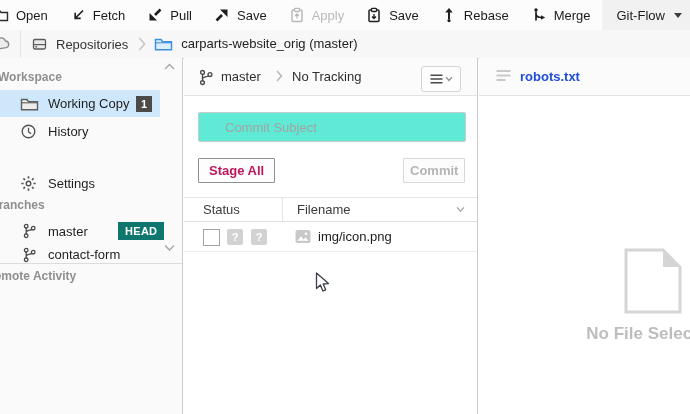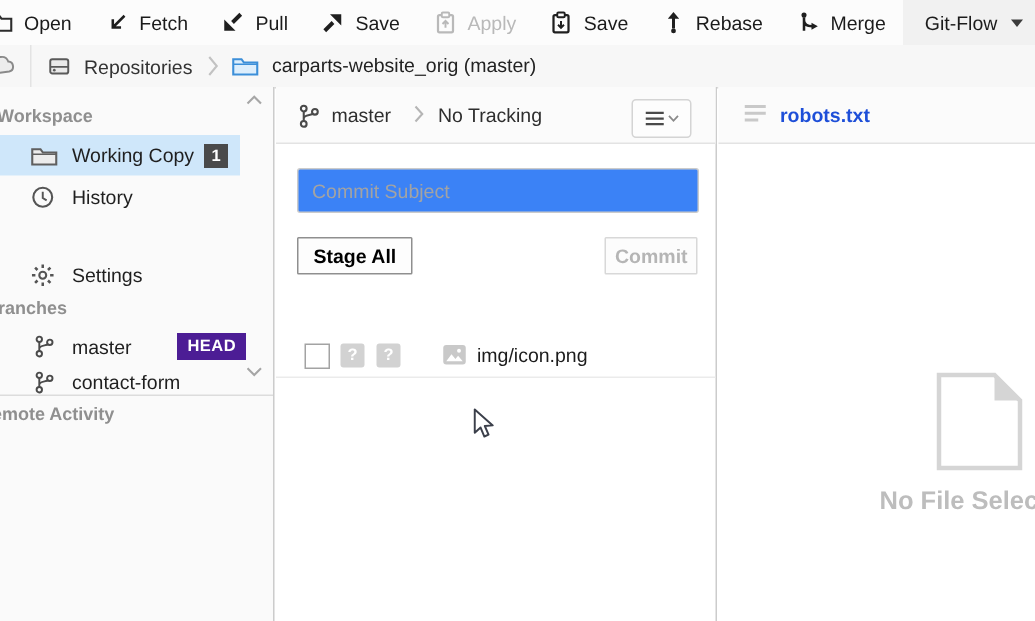--- a/index.html
+++ b/index.html
@@ -34,43 +34,43 @@
   .sb-hdr{position:absolute;font-size:12px;font-weight:600;color:#8f8f8f;white-space:nowrap;}
   .hdr-ws{top:12px;left:-2px;}
   .hdr-br{top:140px;left:-10px;}
   .hdr-ra{top:211px;left:-14px;}
   .sb-row{position:absolute;left:0;width:160px;height:26px;display:flex;align-items:center;}
   .sb-row .ic{position:absolute;left:20px;display:flex;}
   .sb-row .lbl{position:absolute;left:48px;color:#1f1f1f;white-space:nowrap;}
   .sb-row.sel{background:#cfe7fa;height:27px;}
   .numbadge{position:absolute;right:8px;width:16px;height:16px;background:#4a4a4a;color:#fff;
     font-size:11px;font-weight:bold;display:flex;align-items:center;justify-content:center;}
-  .headbadge{position:absolute;left:118px;background:#4c1d95;color:#fff;font-size:11px;
+  .headbadge{position:absolute;left:118px;background:#0f766e;color:#fff;font-size:11px;
     font-weight:bold;padding:3px 7px;letter-spacing:.3px;}
   .sb-div{position:absolute;left:0;right:0;top:205px;border-top:1px solid #dcdcdc;}
   .sb-chev{position:absolute;display:flex;}
   .sb-chev.up{right:7px;top:5px;}
   .sb-chev.down{right:7px;top:186px;}
 
   
   .commitpane{position:absolute;left:184px;top:58px;width:294px;height:356px;background:#fff;
     border-right:1px solid #cccccc;box-sizing:border-box;}
   .cp-header{position:absolute;left:0;top:0;width:100%;height:38px;background:#fbfbfb;
     border-bottom:1px solid #e3e3e3;box-sizing:border-box;}
   .cp-header .ic{position:absolute;left:14px;top:11px;}
   .cp-branch{position:absolute;left:37px;top:11px;color:#2e2e2e;}
   .cp-chev{position:absolute;left:92px;top:12px;}
   .cp-track{position:absolute;left:108px;top:11px;color:#2e2e2e;white-space:nowrap;}
   .menu-btn{position:absolute;right:16px;top:8px;width:38px;height:24px;background:#fdfdfd;
     border:1px solid #d4d4d4;border-radius:3px;display:flex;align-items:center;justify-content:center;gap:2px;}
   .commit-input{position:absolute;left:14px;top:54px;width:268px;height:30px;box-sizing:border-box;
-    border:1px solid #cbcbcb;border-radius:2px;padding:0 9px;font:13px "Liberation Sans","DejaVu Sans",sans-serif;color:#333;background:#3b82f6;outline:none;}
+    border:1px solid #cbcbcb;border-radius:2px;padding:0 26px;font:13px "Liberation Sans","DejaVu Sans",sans-serif;color:#333;background:#5eead4;outline:none;}
   .commit-input::placeholder{color:#a3a3a3;}
   .btn-stage{position:absolute;left:14px;top:100px;height:25px;padding:0 10px;background:#fdfdfd;
-    border:1px solid #8f8f8f;border-radius:1px;font:600 13px "Liberation Sans","DejaVu Sans",sans-serif;color:#000000;}
+    border:1px solid #8f8f8f;border-radius:1px;font:600 13px "Liberation Sans","DejaVu Sans",sans-serif;color:#be185d;}
   .btn-commit{position:absolute;right:12px;top:100px;height:25px;width:62px;background:#fcfcfc;
     border:1px solid #d8d8d8;border-radius:1px;font:600 13px "Liberation Sans","DejaVu Sans",sans-serif;color:#b5b5b5;}
   .ftable-hdr{position:absolute;left:0;top:139px;width:100%;height:25px;border-top:1px solid #e6e6e6;
     border-bottom:1px solid #e0e0e0;box-sizing:border-box;background:#fff;}
   .col-status{position:absolute;left:19px;top:4px;color:#3c3c3c;}
   .col-sep{position:absolute;left:98px;top:0;bottom:0;width:1px;background:#e4e4e4;}
   .col-filename{position:absolute;left:113px;top:4px;color:#3c3c3c;}
   .col-chev{position:absolute;right:12px;top:8px;display:flex;}
   .frow{position:absolute;left:0;top:164px;width:100%;height:30px;border-bottom:1px solid #ebebeb;box-sizing:border-box;}
   .chk{position:absolute;left:19px;top:7px;width:15px;height:15px;border:1px solid #a3a3a3;background:#fff;}
@@ -329,20 +329,30 @@
             </svg>
         </span>
       </div>
     </div>
 
     <input class="commit-input" type="text" value="" placeholder="Commit Subject" style="">
 
     <button class="btn-stage">Stage All</button>
     <button class="btn-commit" disabled="">Commit</button>
 
+    <div class="ftable-hdr">
+      <span class="col-status">Status</span>
+      <span class="col-sep"></span>
+      <span class="col-filename">Filename</span>
+      <span class="col-chev">
+        <svg width="9" height="7" viewBox="0 0 9 7">
+            <path d="M1 1.3 L4.5 5.2 L8 1.3" fill="none" stroke="#a0a0a0" stroke-width="1.2"></path>
+          </svg>
+      </span>
+    </div>
 
     <div class="frow">
       <span class="chk"></span>
       <span class="qbadge qb1">?</span>
       <span class="qbadge qb2">?</span>
       <span class="ic">
         <svg width="16" height="15" viewBox="0 0 16 15">
             <rect x="0.5" y="1" width="15" height="13" rx="2" fill="#c9c9c9"></rect>
             <path d="M2.5 11.8 L6 7.2 L8.6 10.4 L10.4 8.2 L13.5 11.8 Z" fill="#fff"></path>
             <circle cx="11" cy="4.8" r="1.3" fill="#fff"></circle>

